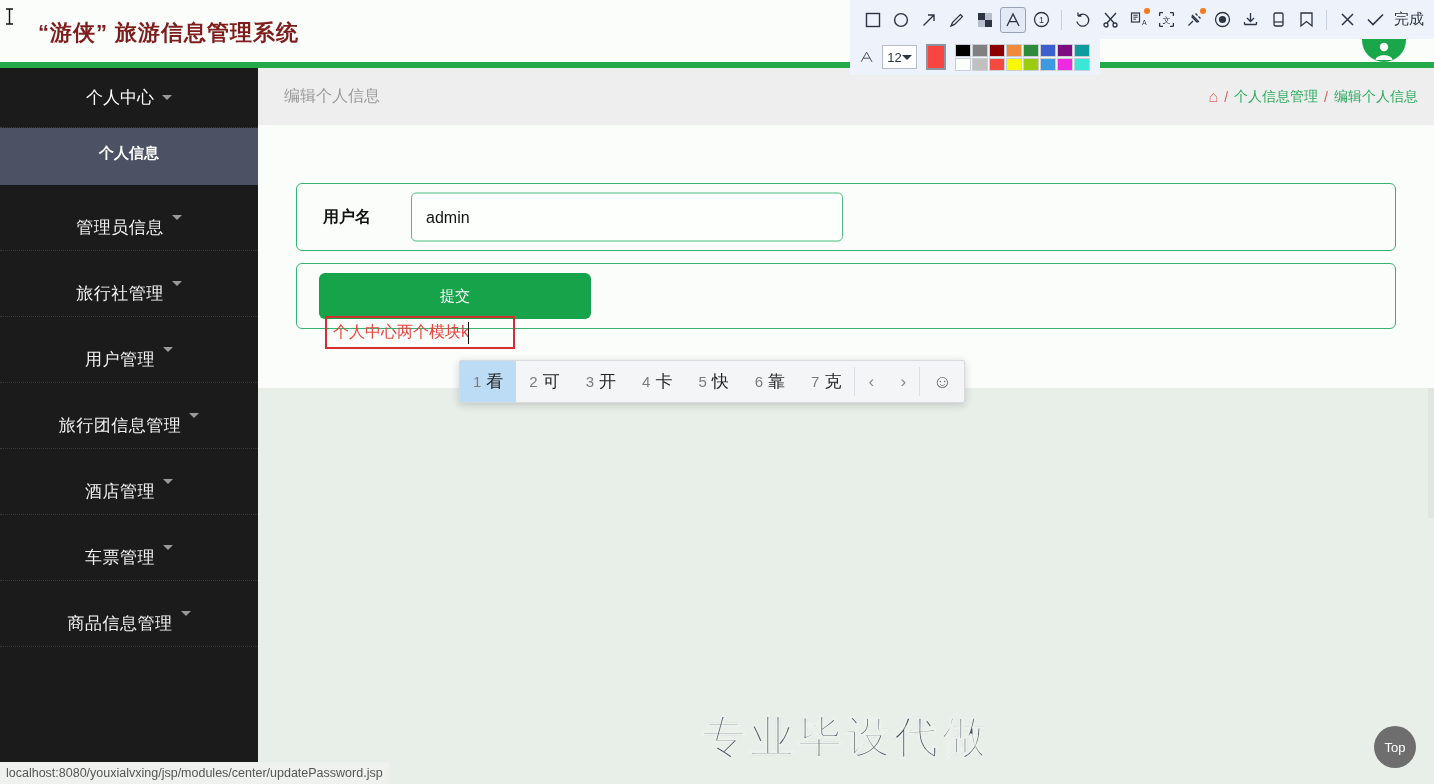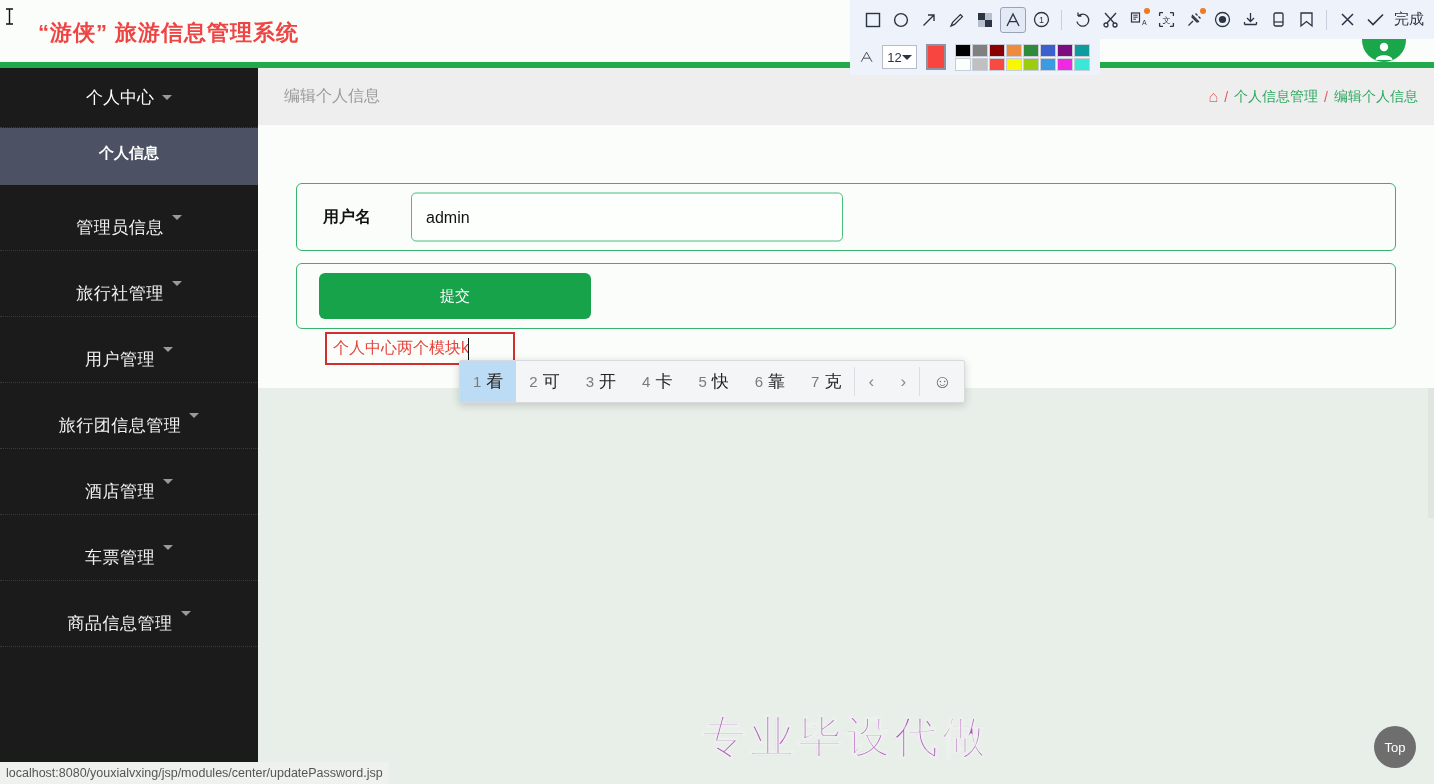--- a/index.html
+++ b/index.html
@@ -11,21 +11,21 @@
   }
   #root { position: relative; width: 1434px; height: 784px; }
 
   
   .site-header {
     position: absolute; left: 0; top: 0; width: 1434px; height: 62px;
     background: #fafdf9;
   }
   .site-title {
     position: absolute; left: 38px; top: 18px;
-    font-size: 22px; font-weight: bold; color: #ef4444;
+    font-size: 22px; font-weight: bold; color: #7f1d1d;
     letter-spacing: 1px;
     white-space: nowrap;
   }
   .header-rule {
     position: absolute; left: 0; top: 62px; width: 1434px; height: 6px;
     background: #22a94a;
   }
   .avatar-circle {
     position: absolute; right: 28px; top: 18px;
     width: 44px; height: 44px; border-radius: 50%;
@@ -122,21 +122,21 @@
     position: absolute; left: 22px; top: 50%; transform: translateY(-50%);
     width: 272px; height: 46px;
     background: #16a34a; color: #fff;
     border: none; border-radius: 6px;
     font-size: 15px; cursor: pointer;
     font-family: "Liberation Sans", sans-serif;
   }
 
   
   .anno-box {
-    position: absolute; left: 325px; top: 332px;
+    position: absolute; left: 325px; top: 316px;
     width: 190px; height: 33px;
     border: 2px solid #d32f2f;
     background: transparent;
     z-index: 40;
   }
   .anno-text {
     position: absolute; left: 6px; top: 4px;
     font-size: 16px; color: #e8443c;
     white-space: nowrap;
     font-family: "Liberation Sans", sans-serif;
@@ -178,21 +178,21 @@
   .ime .emoji {
     display: flex; align-items: center; justify-content: center;
     width: 44px; color: #6e6e6e; font-size: 19px;
   }
 
   
   .watermark {
     position: absolute; left: 0; right: 0; top: 640px;
     text-align: center;
     font-size: 44px; font-weight: bold;
-    color: #a21caf;
+    color: #0f172a;
     opacity: 0.72;
     letter-spacing: 4px;
     -webkit-text-stroke: 1px #eef3ef;
   }
 
   .top-btn {
     position: absolute; right: 18px; bottom: 16px;
     width: 42px; height: 42px; border-radius: 50%;
     background: #6e6e6e; color: #ffffff;
     display: flex; align-items: center; justify-content: center;

